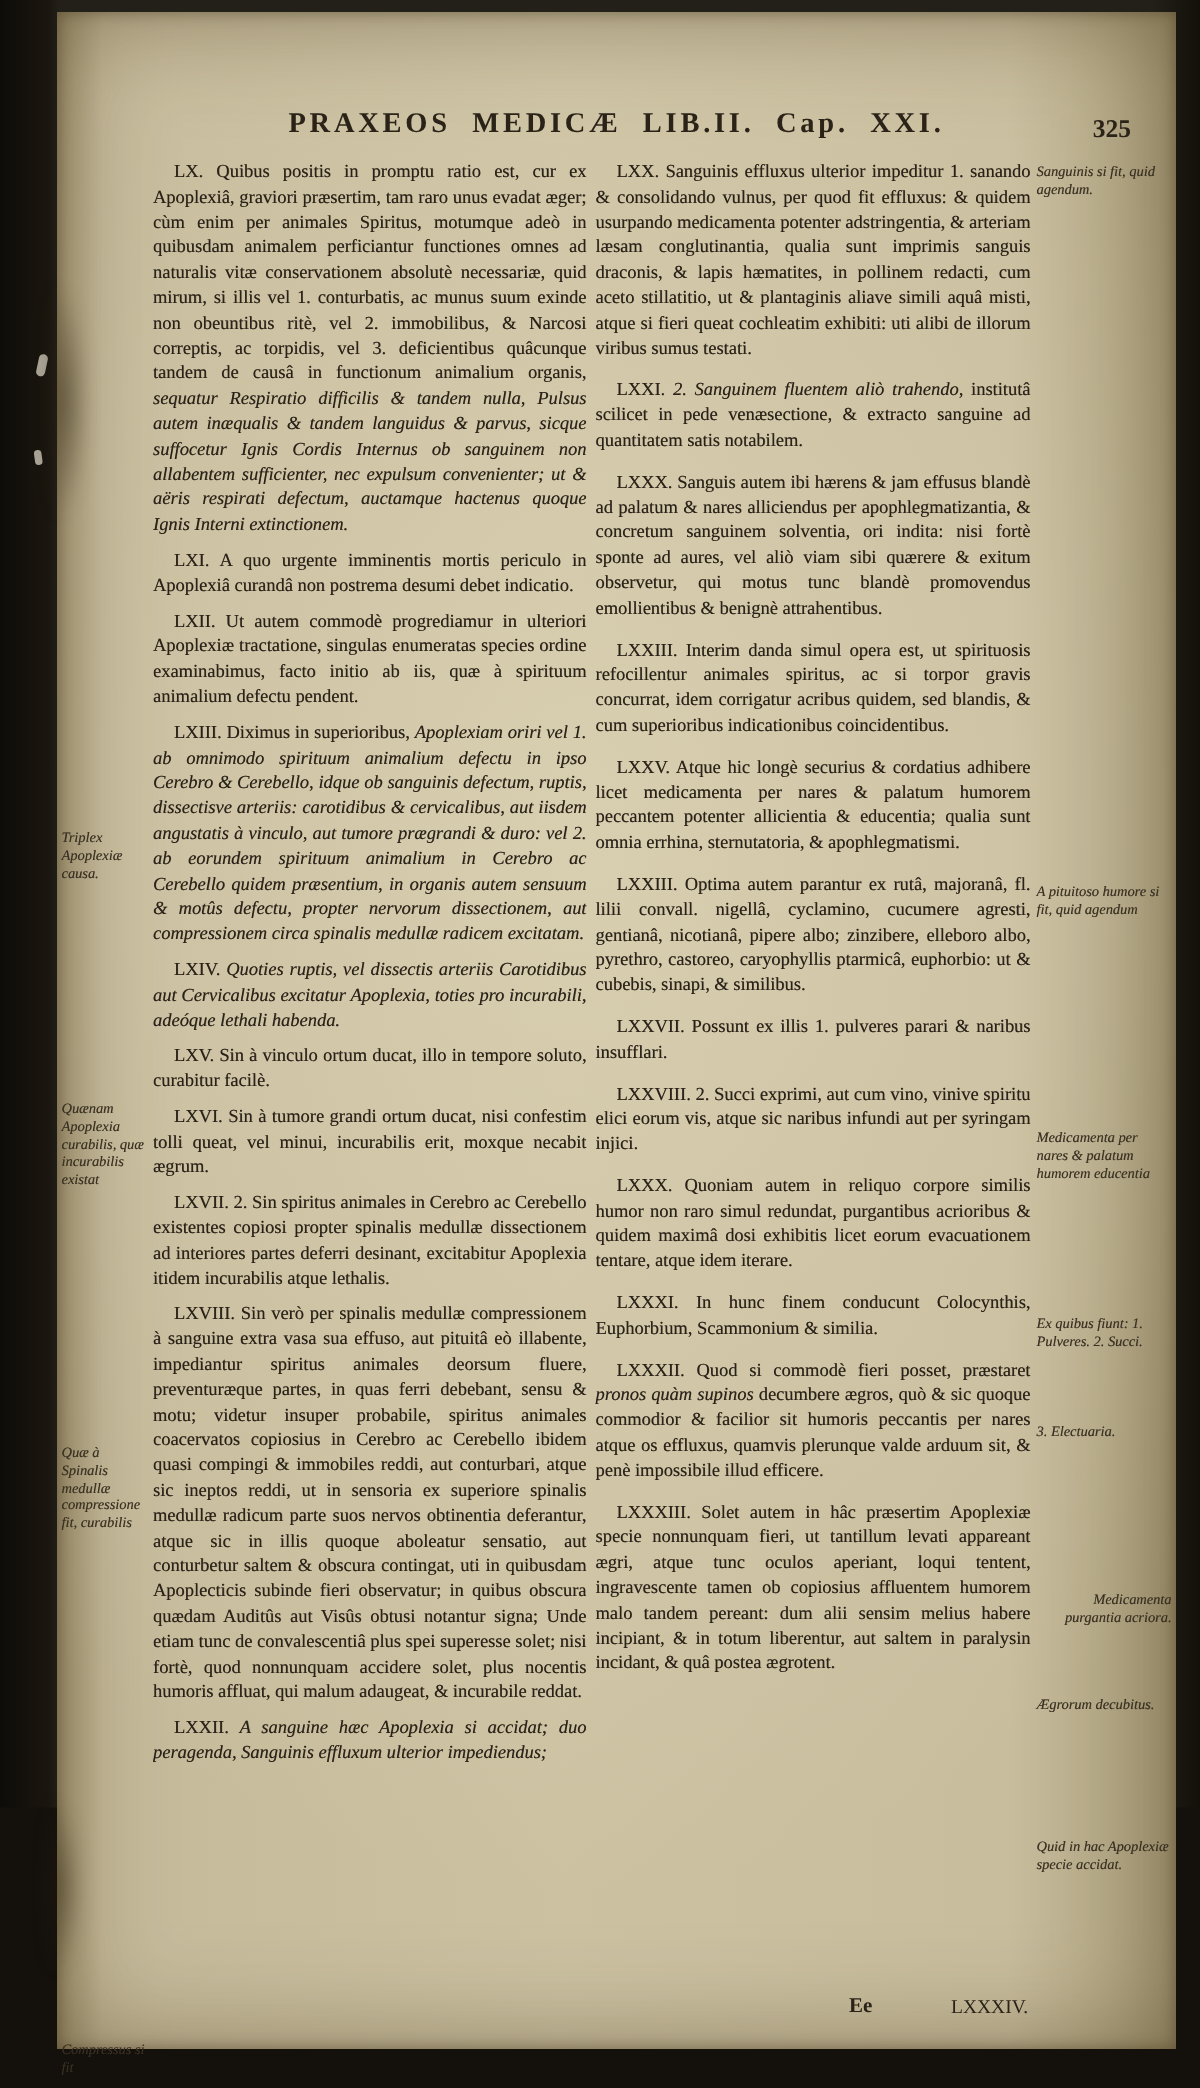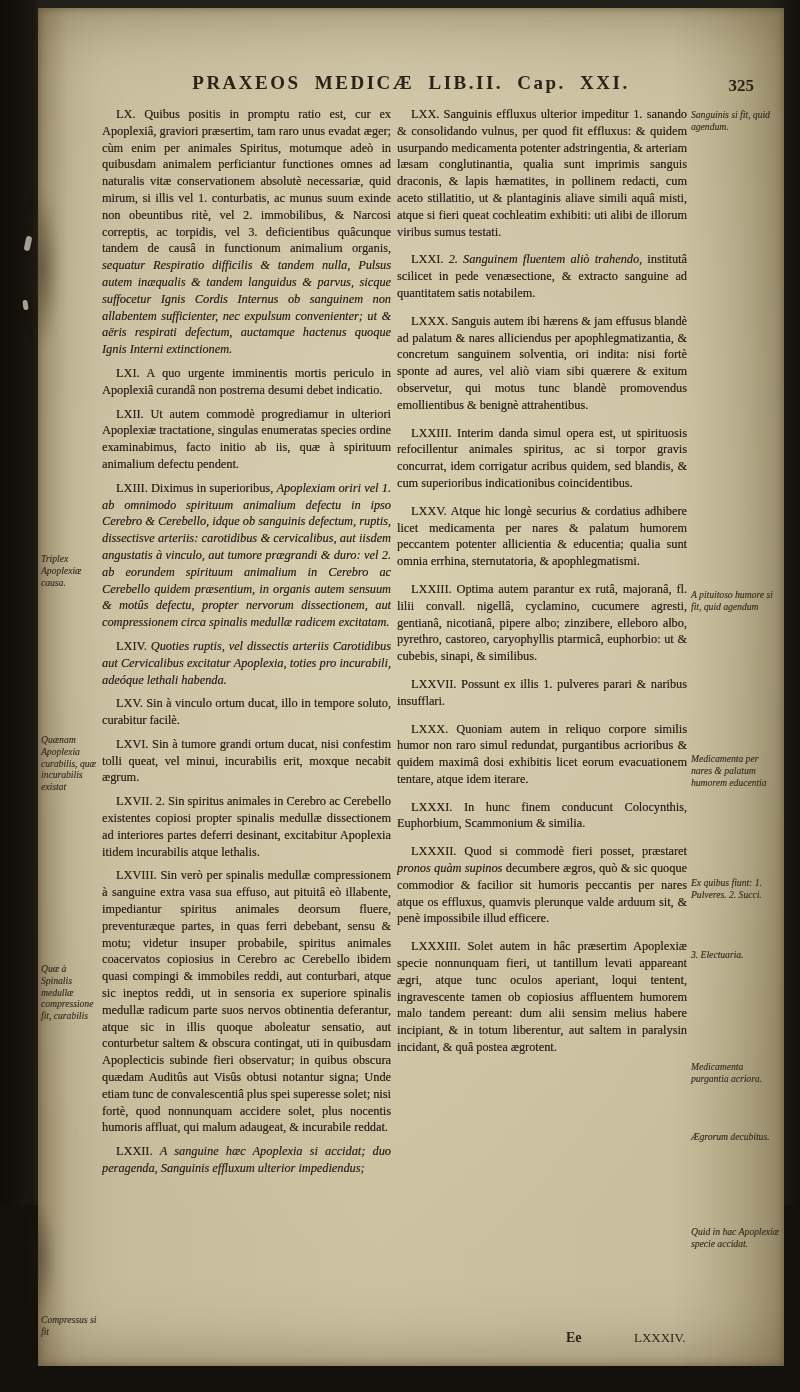--- a/index.html
+++ b/index.html
@@ -51,21 +51,21 @@
     <div class="header">
       <span class="header-title">PRAXEOS MEDICÆ LIB.II. Cap. XXI.</span>
     </div>
     <span class="pagenum">325</span>
 
     <div class="content">
       <div class="mstrip" id="marginLeft">
           <div class="mnote" style="top: 447px;">Triplex Apoplexiæ causa.</div>
           <div class="mnote" style="top: 628px;">Quænam Apoplexia curabilis, quæ incurabilis existat</div>
           <div class="mnote" style="top: 857px;">Quæ à Spinalis medullæ compressione fit, curabilis</div>
-          <div class="mnote" style="top: 1208px;">Compressus si fit</div>
+          <div class="mnote" style="top: 1255px;">Compressus si fit</div>
         </div>
       <div class="col" id="colLeft">
           <p><span class="plabel">LX. </span><span>Quibus positis in promptu ratio est, cur ex Apoplexiâ, graviori præsertim, tam raro unus evadat æger; cùm enim per animales Spiritus, motumque adeò in quibusdam animalem perficiantur functiones omnes ad naturalis vitæ conservationem absolutè necessariæ, quid mirum, si illis vel 1. conturbatis, ac munus suum exinde non obeuntibus ritè, vel 2. immobilibus, &amp; Narcosi correptis, ac torpidis, vel 3. deficientibus quâcunque tandem de causâ in functionum animalium organis, </span><span class="em">sequatur Respiratio difficilis &amp; tandem nulla, Pulsus autem inæqualis &amp; tandem languidus &amp; parvus, sicque suffocetur Ignis Cordis Internus ob sanguinem non allabentem sufficienter, nec expulsum convenienter; ut &amp; aëris respirati defectum, auctamque hactenus quoque Ignis Interni extinctionem.</span></p>
           <p><span class="plabel">LXI. </span><span>A quo urgente imminentis mortis periculo in Apoplexiâ curandâ non postrema desumi debet indicatio.</span></p>
           <p><span class="plabel">LXII. </span><span>Ut autem commodè progrediamur in ulteriori Apoplexiæ tractatione, singulas enumeratas species ordine examinabimus, facto initio ab iis, quæ à spirituum animalium defectu pendent.</span></p>
           <p><span class="plabel">LXIII. </span><span>Diximus in superioribus, </span><span class="em">Apoplexiam oriri vel 1. ab omnimodo spirituum animalium defectu in ipso Cerebro &amp; Cerebello, idque ob sanguinis defectum, ruptis, dissectisve arteriis: carotidibus &amp; cervicalibus, aut iisdem angustatis à vinculo, aut tumore prægrandi &amp; duro: vel 2. ab eorundem spirituum animalium in Cerebro ac Cerebello quidem præsentium, in organis autem sensuum &amp; motûs defectu, propter nervorum dissectionem, aut compressionem circa spinalis medullæ radicem excitatam.</span></p>
           <p><span class="plabel">LXIV. </span><span class="em">Quoties ruptis, vel dissectis arteriis Carotidibus aut Cervicalibus excitatur Apoplexia, toties pro incurabili, adeóque lethali habenda.</span></p>
           <p><span class="plabel">LXV. </span><span>Sin à vinculo ortum ducat, illo in tempore soluto, curabitur facilè.</span></p>
           <p><span class="plabel">LXVI. </span><span>Sin à tumore grandi ortum ducat, nisi confestim tolli queat, vel minui, incurabilis erit, moxque necabit ægrum.</span></p>
           <p><span class="plabel">LXVII. </span><span>2. Sin spiritus animales in Cerebro ac Cerebello existentes copiosi propter spinalis medullæ dissectionem ad interiores partes deferri desinant, excitabitur Apoplexia itidem incurabilis atque lethalis.</span></p>
@@ -73,32 +73,33 @@
           <p><span class="plabel">LXXII. </span><span class="em">A sanguine hæc Apoplexia si accidat; duo peragenda, Sanguinis effluxum ulterior impediendus;</span></p>
         </div>
       <div class="col" id="colRight">
           <p><span class="plabel">LXX. </span><span>Sanguinis effluxus ulterior impeditur 1. sanando &amp; consolidando vulnus, per quod fit effluxus: &amp; quidem usurpando medicamenta potenter adstringentia, &amp; arteriam læsam conglutinantia, qualia sunt imprimis sanguis draconis, &amp; lapis hæmatites, in pollinem redacti, cum aceto stillatitio, ut &amp; plantaginis aliave simili aquâ misti, atque si fieri queat cochleatim exhibiti: uti alibi de illorum viribus sumus testati.</span></p>
           <p><span class="plabel">LXXI. </span><span class="em">2. Sanguinem fluentem aliò trahendo, </span><span>institutâ scilicet in pede venæsectione, &amp; extracto sanguine ad quantitatem satis notabilem.</span></p>
           <p><span class="plabel">LXXX. </span><span>Sanguis autem ibi hærens &amp; jam effusus blandè ad palatum &amp; nares alliciendus per apophlegmatizantia, &amp; concretum sanguinem solventia, ori indita: nisi fortè sponte ad aures, vel aliò viam sibi quærere &amp; exitum observetur, qui motus tunc blandè promovendus emollientibus &amp; benignè attrahentibus.</span></p>
           <p><span class="plabel">LXXIII. </span><span>Interim danda simul opera est, ut spirituosis refocillentur animales spiritus, ac si torpor gravis concurrat, idem corrigatur acribus quidem, sed blandis, &amp; cum superioribus indicationibus coincidentibus.</span></p>
           <p><span class="plabel">LXXV. </span><span>Atque hic longè securius &amp; cordatius adhibere licet medicamenta per nares &amp; palatum humorem peccantem potenter allicientia &amp; educentia; qualia sunt omnia errhina, sternutatoria, &amp; apophlegmatismi.</span></p>
           <p><span class="plabel">LXXIII. </span><span>Optima autem parantur ex rutâ, majoranâ, fl. lilii convall. nigellâ, cyclamino, cucumere agresti, gentianâ, nicotianâ, pipere albo; zinzibere, elleboro albo, pyrethro, castoreo, caryophyllis ptarmicâ, euphorbio: ut &amp; cubebis, sinapi, &amp; similibus.</span></p>
           <p><span class="plabel">LXXVII. </span><span>Possunt ex illis 1. pulveres parari &amp; naribus insufflari.</span></p>
+          <p><span class="plabel">LXXVIII. </span><span>2. Succi exprimi, aut cum vino, vinive spiritu elici eorum vis, atque sic naribus infundi aut per syringam injici.</span></p>
           <p><span class="plabel">LXXX. </span><span>Quoniam autem in reliquo corpore similis humor non raro simul redundat, purgantibus acrioribus &amp; quidem maximâ dosi exhibitis licet eorum evacuationem tentare, atque idem iterare.</span></p>
           <p><span class="plabel">LXXXI. </span><span>In hunc finem conducunt Colocynthis, Euphorbium, Scammonium &amp; similia.</span></p>
           <p><span class="plabel">LXXXII. </span><span>Quod si commodè fieri posset, præstaret </span><span class="em">pronos quàm supinos</span><span> decumbere ægros, quò &amp; sic quoque commodior &amp; facilior sit humoris peccantis per nares atque os effluxus, quamvis plerunque valde arduum sit, &amp; penè impossibile illud efficere.</span></p>
           <p><span class="plabel">LXXXIII. </span><span>Solet autem in hâc præsertim Apoplexiæ specie nonnunquam fieri, ut tantillum levati appareant ægri, atque tunc oculos aperiant, loqui tentent, ingravescente tamen ob copiosius affluentem humorem malo tandem pereant: dum alii sensim melius habere incipiant, &amp; in totum liberentur, aut saltem in paralysin incidant, &amp; quâ postea ægrotent.</span></p>
         </div>
       <div class="mstrip" id="marginRight">
           <div class="mnote" style="top: 3px;">Sanguinis si fit, quid agendum.</div>
           <div class="mnote" style="top: 483px;">A pituitoso humore si fit, quid agendum</div>
           <div class="mnote" style="top: 647px;">Medicamenta per nares &amp; palatum humorem educentia</div>
           <div class="mnote" style="top: 771px;">Ex quibus fiunt: 1. Pulveres. 2. Succi.</div>
           <div class="mnote" style="top: 843px;">3. Electuaria.</div>
-          <div class="mnote" style="top: 955px;">Medicamenta purgantia acriora.</div>
+          <div class="mnote" style="top: 955px; text-align: right;">Medicamenta purgantia acriora.</div>
           <div class="mnote" style="top: 1025px;">Ægrorum decubitus.</div>
           <div class="mnote" style="top: 1120px;">Quid in hac Apoplexiæ specie accidat.</div>
         </div>
     </div>
 
     <div class="footer">
       <span class="sig">Ee</span>
       <span class="catch">LXXXIV.</span>
     </div>
   </div>

